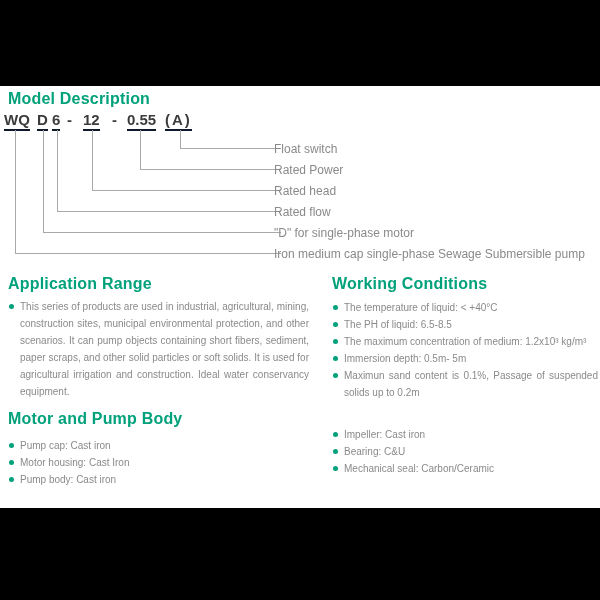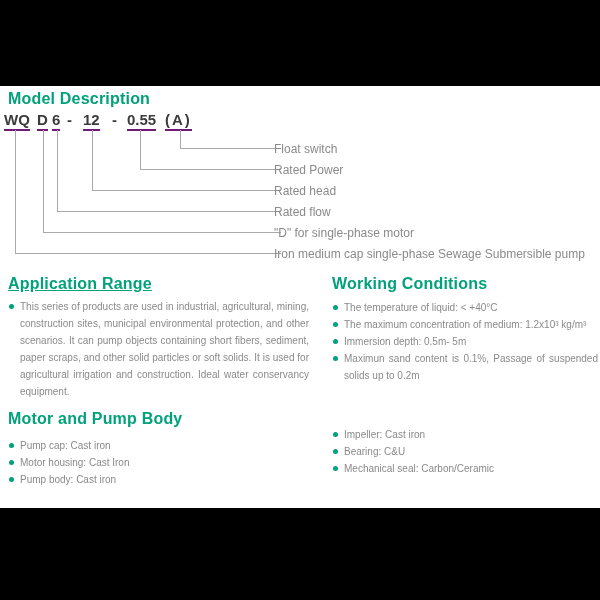--- a/index.html
+++ b/index.html
@@ -15,21 +15,21 @@
   h2.sec{
     position:absolute;margin:0;font-size:16px;font-weight:700;
     color:#00A17B;letter-spacing:.2px;line-height:16px;
   }
 
   
   .seg{
     position:absolute;top:112px;font-size:15px;font-weight:700;
     color:#3b3b3b;line-height:15px;padding-bottom:2px;white-space:nowrap;
   }
-  .seg.u{border-bottom:2px solid #701a75;}
+  .seg.u{border-bottom:2px solid #0f172a;}
   .seg.wide{letter-spacing:2px;}
 
   
   .vline{position:absolute;width:1px;background:#a9a9a9;}
   .hline{position:absolute;height:1px;background:#a9a9a9;}
   .diag-label{
     position:absolute;left:274px;font-size:12px;color:#8a8a8a;
     line-height:12px;white-space:nowrap;
   }
 
@@ -85,29 +85,32 @@
   <div class="hline" style="left:43px;top:232px;width:238px;"></div>
   <div class="hline" style="left:15px;top:253px;width:266px;"></div>
 
   <span class="diag-label" style="top:143px;">Float switch</span>
   <span class="diag-label" style="top:164px;">Rated Power</span>
   <span class="diag-label" style="top:185px;">Rated head</span>
   <span class="diag-label" style="top:206px;">Rated flow</span>
   <span class="diag-label" style="top:227px;">"D" for single-phase motor</span>
   <span class="diag-label" style="top:248px;">Iron medium cap single-phase Sewage Submersible pump</span>
 
-  <h2 class="sec" style="left:8px;top:276px;text-decoration:underline;">Application Range</h2>
+  <h2 class="sec" style="left:8px;top:276px;">Application Range</h2>
   <div class="para bullet-item">
     <span class="dot"></span><span>This series of products are used in industrial, agricultural, mining, construction sites, municipal environmental protection, and other scenarios. It can pump objects containing short fibers, sediment, paper scraps, and other solid particles or soft solids. It is used for agricultural irrigation and construction. Ideal water conservancy equipment.</span>
   </div>
 
   <h2 class="sec" style="left:332px;top:276px;">Working Conditions</h2>
   <div class="list justify" id="wc-list">
     <div class="bullet-item">
       <span class="dot"></span><span>The temperature of liquid: &lt; +40°C</span>
+    </div>
+    <div class="bullet-item">
+      <span class="dot"></span><span>The PH of liquid: 6.5-8.5</span>
     </div>
     <div class="bullet-item">
       <span class="dot"></span><span>The maximum concentration of medium: 1.2x10³ kg/m³</span>
     </div>
     <div class="bullet-item">
       <span class="dot"></span><span>Immersion depth: 0.5m- 5m</span>
     </div>
     <div class="bullet-item">
       <span class="dot"></span><span>Maximun sand content is 0.1%, Passage of suspended solids up to 0.2m</span>
     </div>

